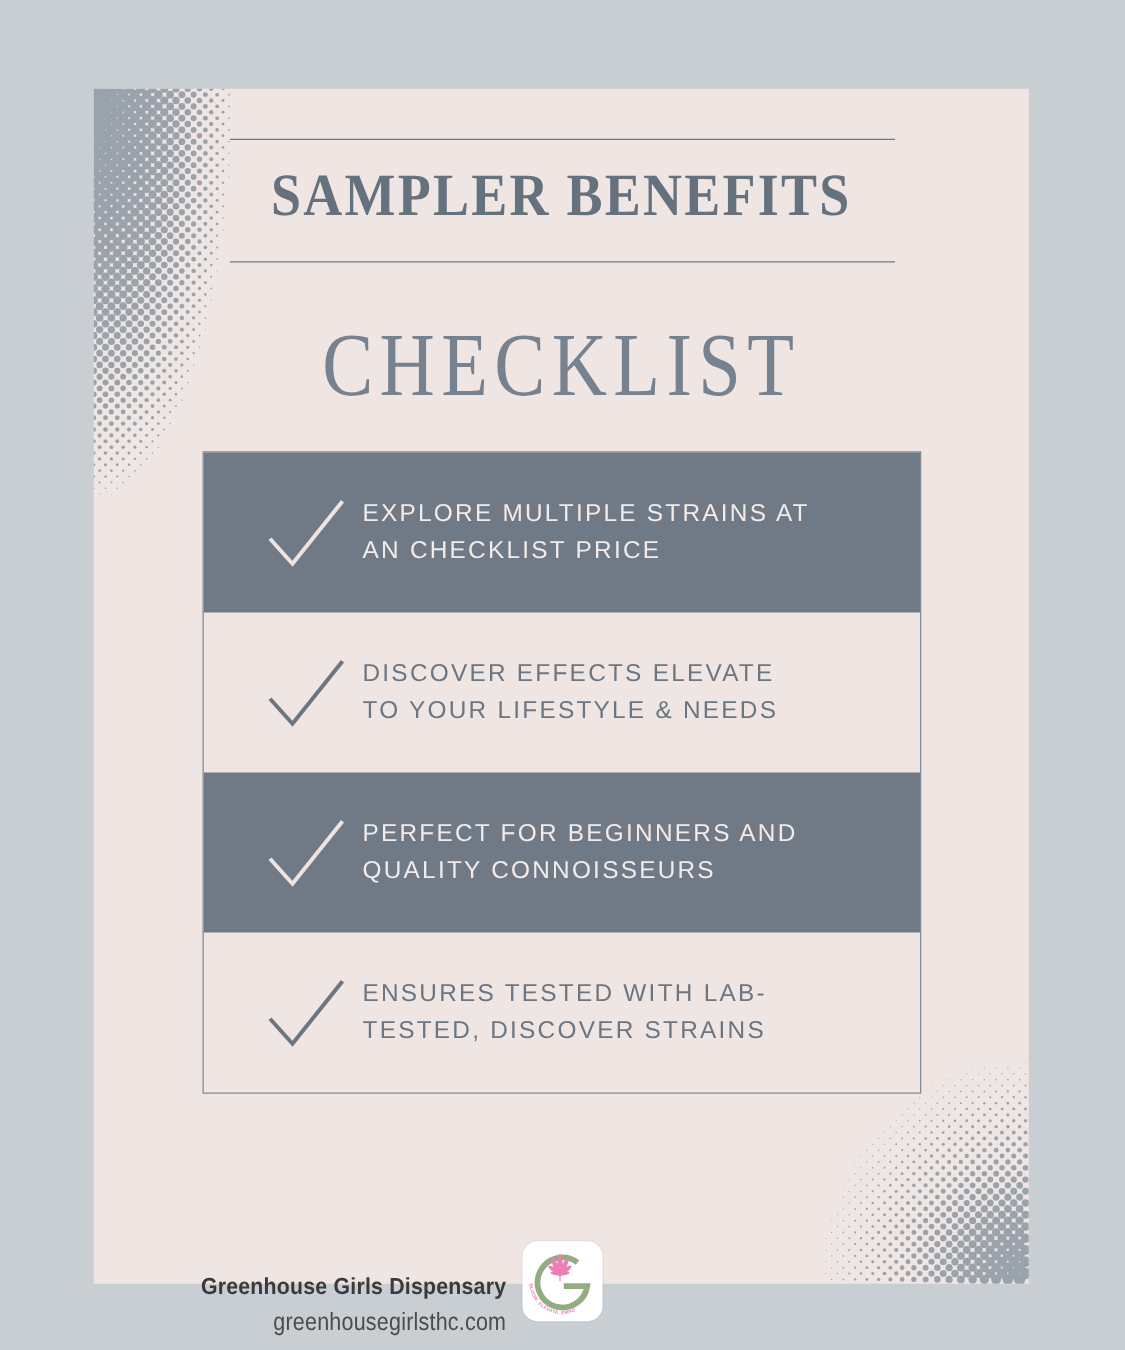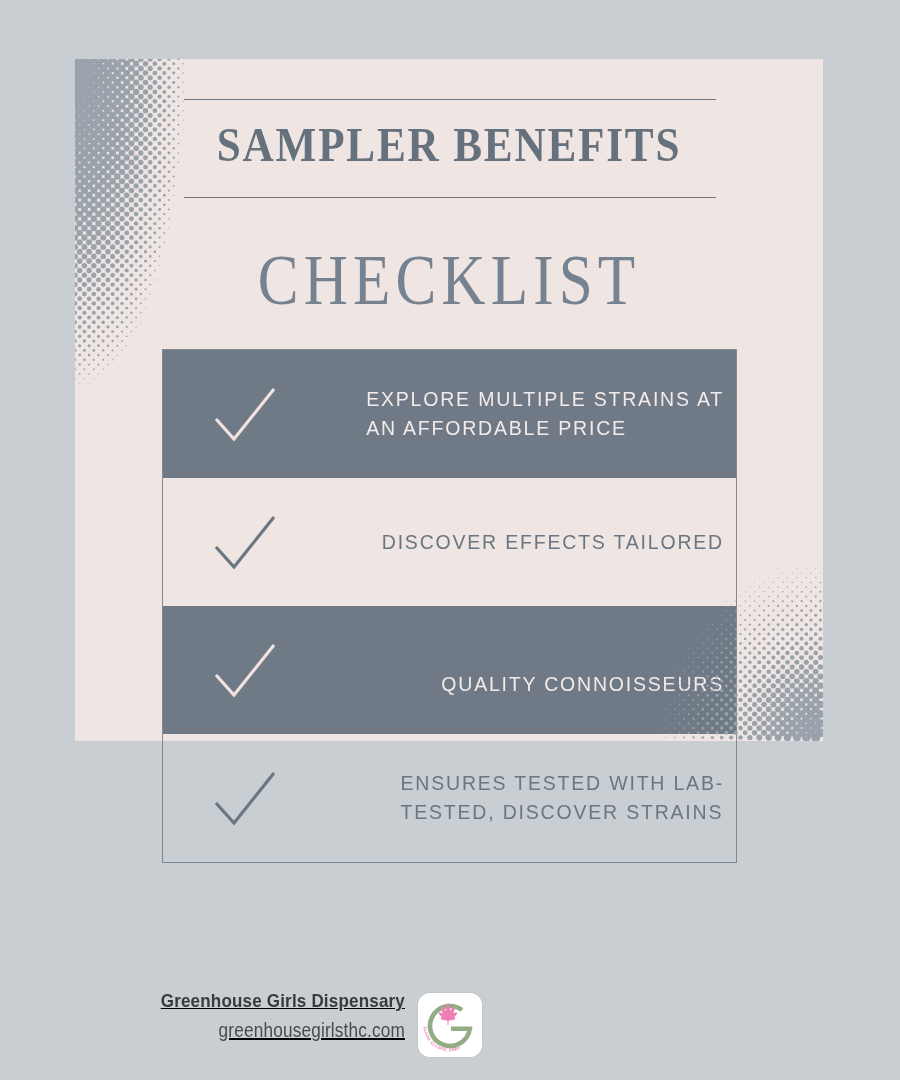--- a/index.html
+++ b/index.html
@@ -10,21 +10,21 @@
     --rule:#6d7884;
   }
   *{margin:0;padding:0;box-sizing:border-box;}
   html,body{width:900px;height:1080px;}
   body{
     background:var(--page-bg);
     font-family:"Liberation Sans",sans-serif;
     position:relative;overflow:hidden;
   }
   .card{
-    position:absolute;left:75px;top:59px;width:748px;height:682px;
+    position:absolute;left:75px;top:71px;width:748px;height:956px;
     background:var(--card-bg);
   }
   .halftone{position:absolute;pointer-events:none;}
   .halftone.tl{left:0;top:0;z-index:1;}
   .halftone.br{right:0;bottom:0;z-index:4;}
   .rule{position:absolute;left:109px;width:532px;height:1px;background:var(--rule);z-index:2;}
   .rule.top{top:40px;}
   .rule.bottom{top:138px;}
   .title{
     position:absolute;top:62px;left:0;width:100%;text-align:center;z-index:2;
@@ -36,35 +36,35 @@
     position:absolute;top:185px;left:0;width:100%;text-align:center;z-index:2;
     font-family:"Liberation Serif","DejaVu Serif",serif;font-weight:400;
     font-size:72px;letter-spacing:6px;line-height:1;color:var(--subtitle);
     transform:scaleX(.85);transform-origin:50% 50%;
   }
   .checklist{
     position:absolute;left:87px;top:290px;width:575px;height:514px;z-index:2;
     border:1px solid rgba(110,122,134,.85);
     display:grid;grid-template-rows:repeat(4,1fr);
   }
-  .row{display:flex;align-items:center;justify-content:space-between;}
+  .row{display:flex;align-items:center;}
   .row.dark{background:var(--slate);}
   .row .check{width:62px;height:56px;margin-left:51px;flex-shrink:0;}
   .row .check path{fill:none;stroke-width:3.2px;}
   .row.dark .check path{stroke:var(--check-on-dark);}
   .row.light .check path{stroke:var(--check-on-light);}
   .row-text{
     margin-left:14px;font-size:19.5px;letter-spacing:1.8px;line-height:29px;
     text-align:left;padding-right:12px;
   }
   .row.dark .row-text{color:var(--dark-row-text);}
   .row.light .row-text{color:var(--light-row-text);}
   .footer-text{
-    position:absolute;left:0;top:989px;width:405px;text-align:right;z-index:2;
-    display:flex;flex-direction:column;gap:4px;text-decoration:underline;
+    position:absolute;left:0;top:1017px;width:405px;text-align:right;z-index:2;
+    display:flex;flex-direction:column;gap:4px;
   }
   .brand{
     font-weight:700;font-size:18.5px;line-height:24px;color:var(--footer-brand);
     transform:scaleX(.92);transform-origin:100% 50%;letter-spacing:.2px;
   }
   .url{
     font-size:20px;line-height:26px;color:var(--footer-url);
     transform:scaleX(.86);transform-origin:100% 50%;letter-spacing:.2px;
   }
   .logo{
@@ -1286,37 +1286,38 @@
 
   <h2 class="subtitle">CHECKLIST</h2>
 
   <div class="checklist">
     <div class="row dark">
       <svg class="check" viewBox="0 0 62 56">
           <path d="M2 33 L20 53 L60 3"></path>
         </svg>
       <div class="row-text">
         <span>EXPLORE MULTIPLE STRAINS AT</span><br>
-        <span>AN AFFORDABLE PRICE</span>
+        <span>AN CHECKLIST PRICE</span>
       </div>
     </div>
     <div class="row light">
       <svg class="check" viewBox="0 0 62 56">
           <path d="M2 33 L20 53 L60 3"></path>
         </svg>
       <div class="row-text">
-        <span>DISCOVER EFFECTS TAILORED</span><br>
+        <span>DISCOVER EFFECTS ELEVATE</span><br>
+        <span>TO YOUR LIFESTYLE &amp; NEEDS</span>
       </div>
     </div>
     <div class="row dark">
       <svg class="check" viewBox="0 0 62 56">
           <path d="M2 33 L20 53 L60 3"></path>
         </svg>
       <div class="row-text">
-        <br>
+        <span>PERFECT FOR BEGINNERS AND</span><br>
         <span>QUALITY CONNOISSEURS</span>
       </div>
     </div>
     <div class="row light">
       <svg class="check" viewBox="0 0 62 56">
           <path d="M2 33 L20 53 L60 3"></path>
         </svg>
       <div class="row-text">
         <span>ENSURES TESTED WITH LAB-</span><br>
         <span>TESTED, DISCOVER STRAINS</span>

